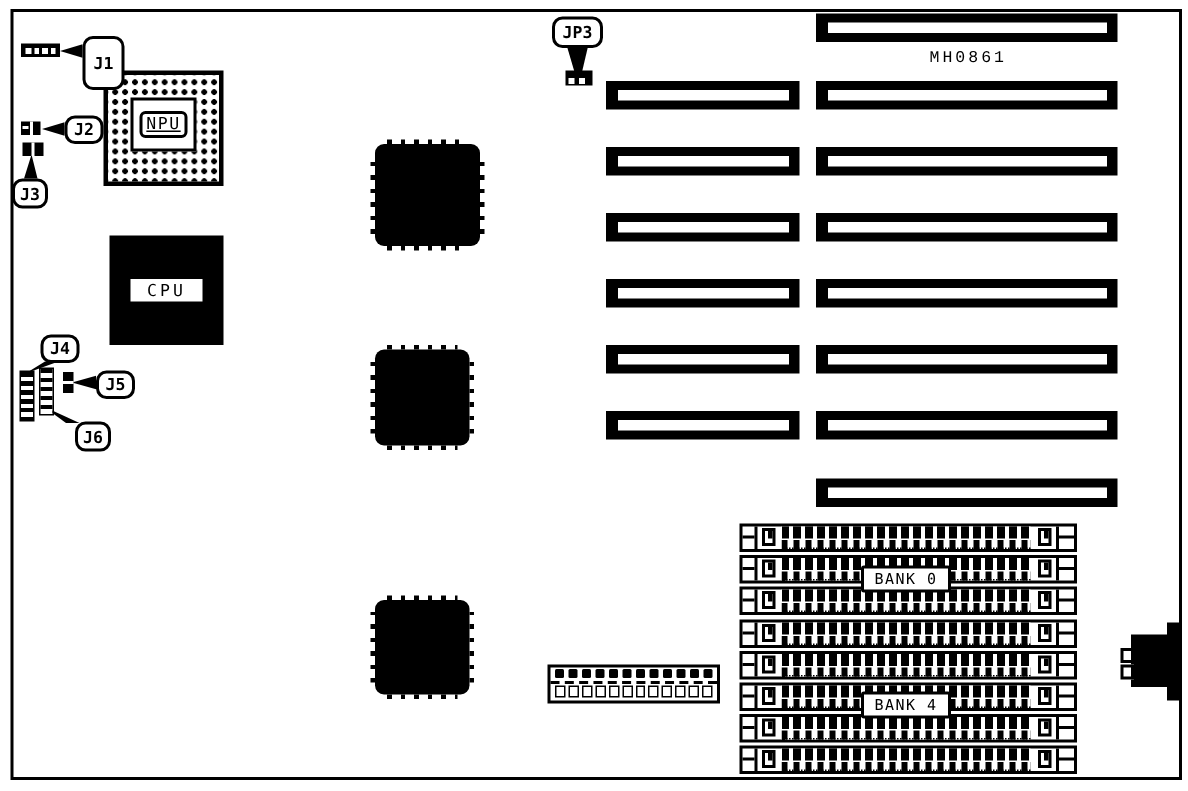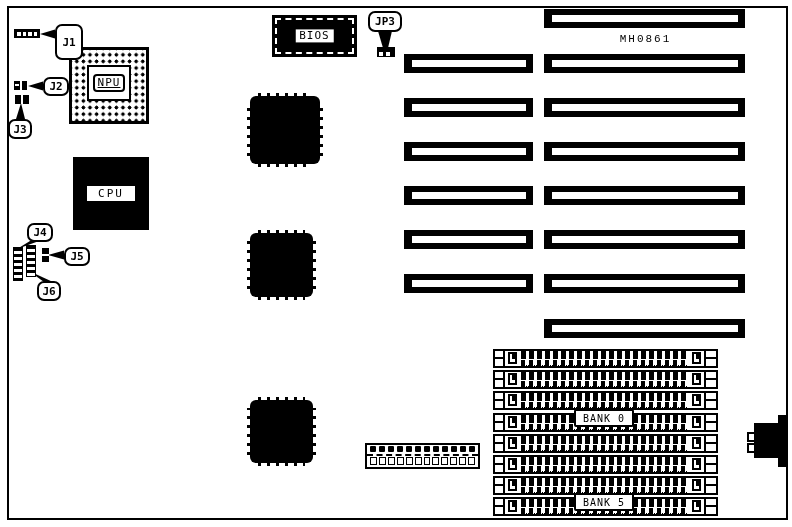--- a/index.html
+++ b/index.html
@@ -10,21 +10,21 @@
 
   
   .jlabel{position:absolute;z-index:5;background:#fff;border:2px solid #000;border-radius:7px;
           box-sizing:border-box;display:flex;align-items:center;justify-content:center;
           font-size:11px;line-height:1;font-weight:bold;}
   #lj1{left:55px;top:24px;width:28px;height:36px}
   #lj2{left:43px;top:77px;width:26px;height:19px}
   #lj3{left:8px;top:119px;width:24px;height:20px}
   #lj4{left:27px;top:223px;width:26px;height:19px}
   #lj5{left:64px;top:247px;width:26px;height:19px}
-  #lj6{left:37px;top:281px;width:24px;height:20px}
+  #lj6{left:50px;top:281px;width:24px;height:20px}
   #ljp3{left:368px;top:11px;width:34px;height:21px}
 
   
   .j1c{position:absolute;left:14px;top:29px;width:26px;height:9px;background:#000;
        display:flex;align-items:center;gap:2px;padding:0 3px;box-sizing:border-box;z-index:3;}
   .j1c i{display:block;width:4px;height:4px;background:#fff;}
   .j2c{position:absolute;left:14px;top:81px;width:13px;height:9px;background:#000;z-index:3;}
   .j2c::after{content:"";position:absolute;left:6px;top:0;bottom:0;width:2px;background:#fff;}
   .j2c::before{content:"";position:absolute;left:1px;top:3px;width:4px;height:2px;background:#fff;}
   .j3c{position:absolute;left:15px;top:95px;width:14px;height:9px;background:#000;z-index:3;}
@@ -93,21 +93,21 @@
   .simm .clip::after{content:"";position:absolute;right:0;top:0;width:3px;height:5px;background:#000;}
   .simm .clip.cl{left:13px}
   .simm .clip.cr{right:15px}
   .simm .comb{position:absolute;left:26px;right:29px;top:0;height:15px;}
   .simm .comb .ct{height:8px;background:repeating-linear-gradient(90deg,#000 0 5px,#fff 5px 8px);}
   .simm .comb .cb{height:5px;margin-top:1px;border-bottom:1px dotted #000;
         background:repeating-linear-gradient(90deg,#000 0 4px,#fff 4px 8px);}
 
   .banklabel{position:absolute;left:574px;width:60px;height:18px;z-index:6;background:#fff;
         border:2px solid #000;border-radius:2px;box-sizing:border-box;display:flex;
-        align-items:center;justify-content:center;font-size:10px;letter-spacing:1px;margin-top:32px;}
+        align-items:center;justify-content:center;font-size:10px;letter-spacing:1px;}
   #bank0{top:377px}
   #bank1{top:461px}
 
   
   .bconn{position:absolute;left:365px;top:443px;width:115px;height:26px;border:2px solid #000;
         box-sizing:border-box;background:#fff;}
   .bconn .nubs{display:flex;gap:3px;padding:1px 3px;height:7px;align-items:flex-start;
         border-bottom:2px dashed #000;}
   .bconn .nubs i{display:block;width:6px;height:6px;background:#000;border-radius:1px;}
   .bconn .cells{display:flex;gap:2px;padding:1px 3px;}
@@ -162,24 +162,20 @@
     <div class="dots"></div>
     <div class="center">
       <span class="lbl">NPU</span>
     </div>
   </div>
 
   <div class="cpu">
     <span class="lbl">CPU</span>
   </div>
 
-  <div class="bios">
-    <div class="dash"></div>
-    <span class="lbl">BIOS</span>
-  </div>
 
   <div class="model">MH0861</div>
 
   <div class="qfp" id="q1">
       <i class="pt"></i>
       <i class="pb"></i>
       <i class="pl"></i>
       <i class="pr"></i>
     </div>
   <div class="qfp" id="q2">
@@ -189,21 +185,21 @@
       <i class="pr"></i>
     </div>
   <div class="qfp" id="q3">
       <i class="pt"></i>
       <i class="pb"></i>
       <i class="pl"></i>
       <i class="pr"></i>
     </div>
 
   <div class="banklabel" id="bank0">BANK 0</div>
-  <div class="banklabel" id="bank1">BANK 5</div>
+  <div class="banklabel" id="bank1">BANK 4</div>
 
   <div class="bconn">
     <div class="nubs" id="bc-nubs">
         <i></i>
         <i></i>
         <i></i>
         <i></i>
         <i></i>
         <i></i>
         <i></i>

